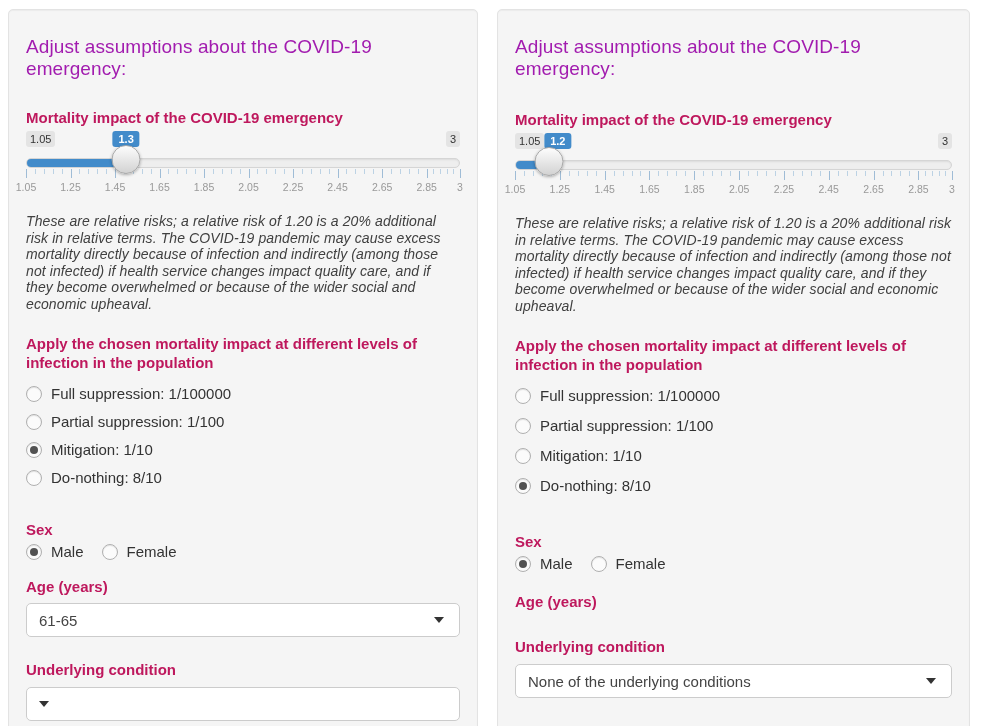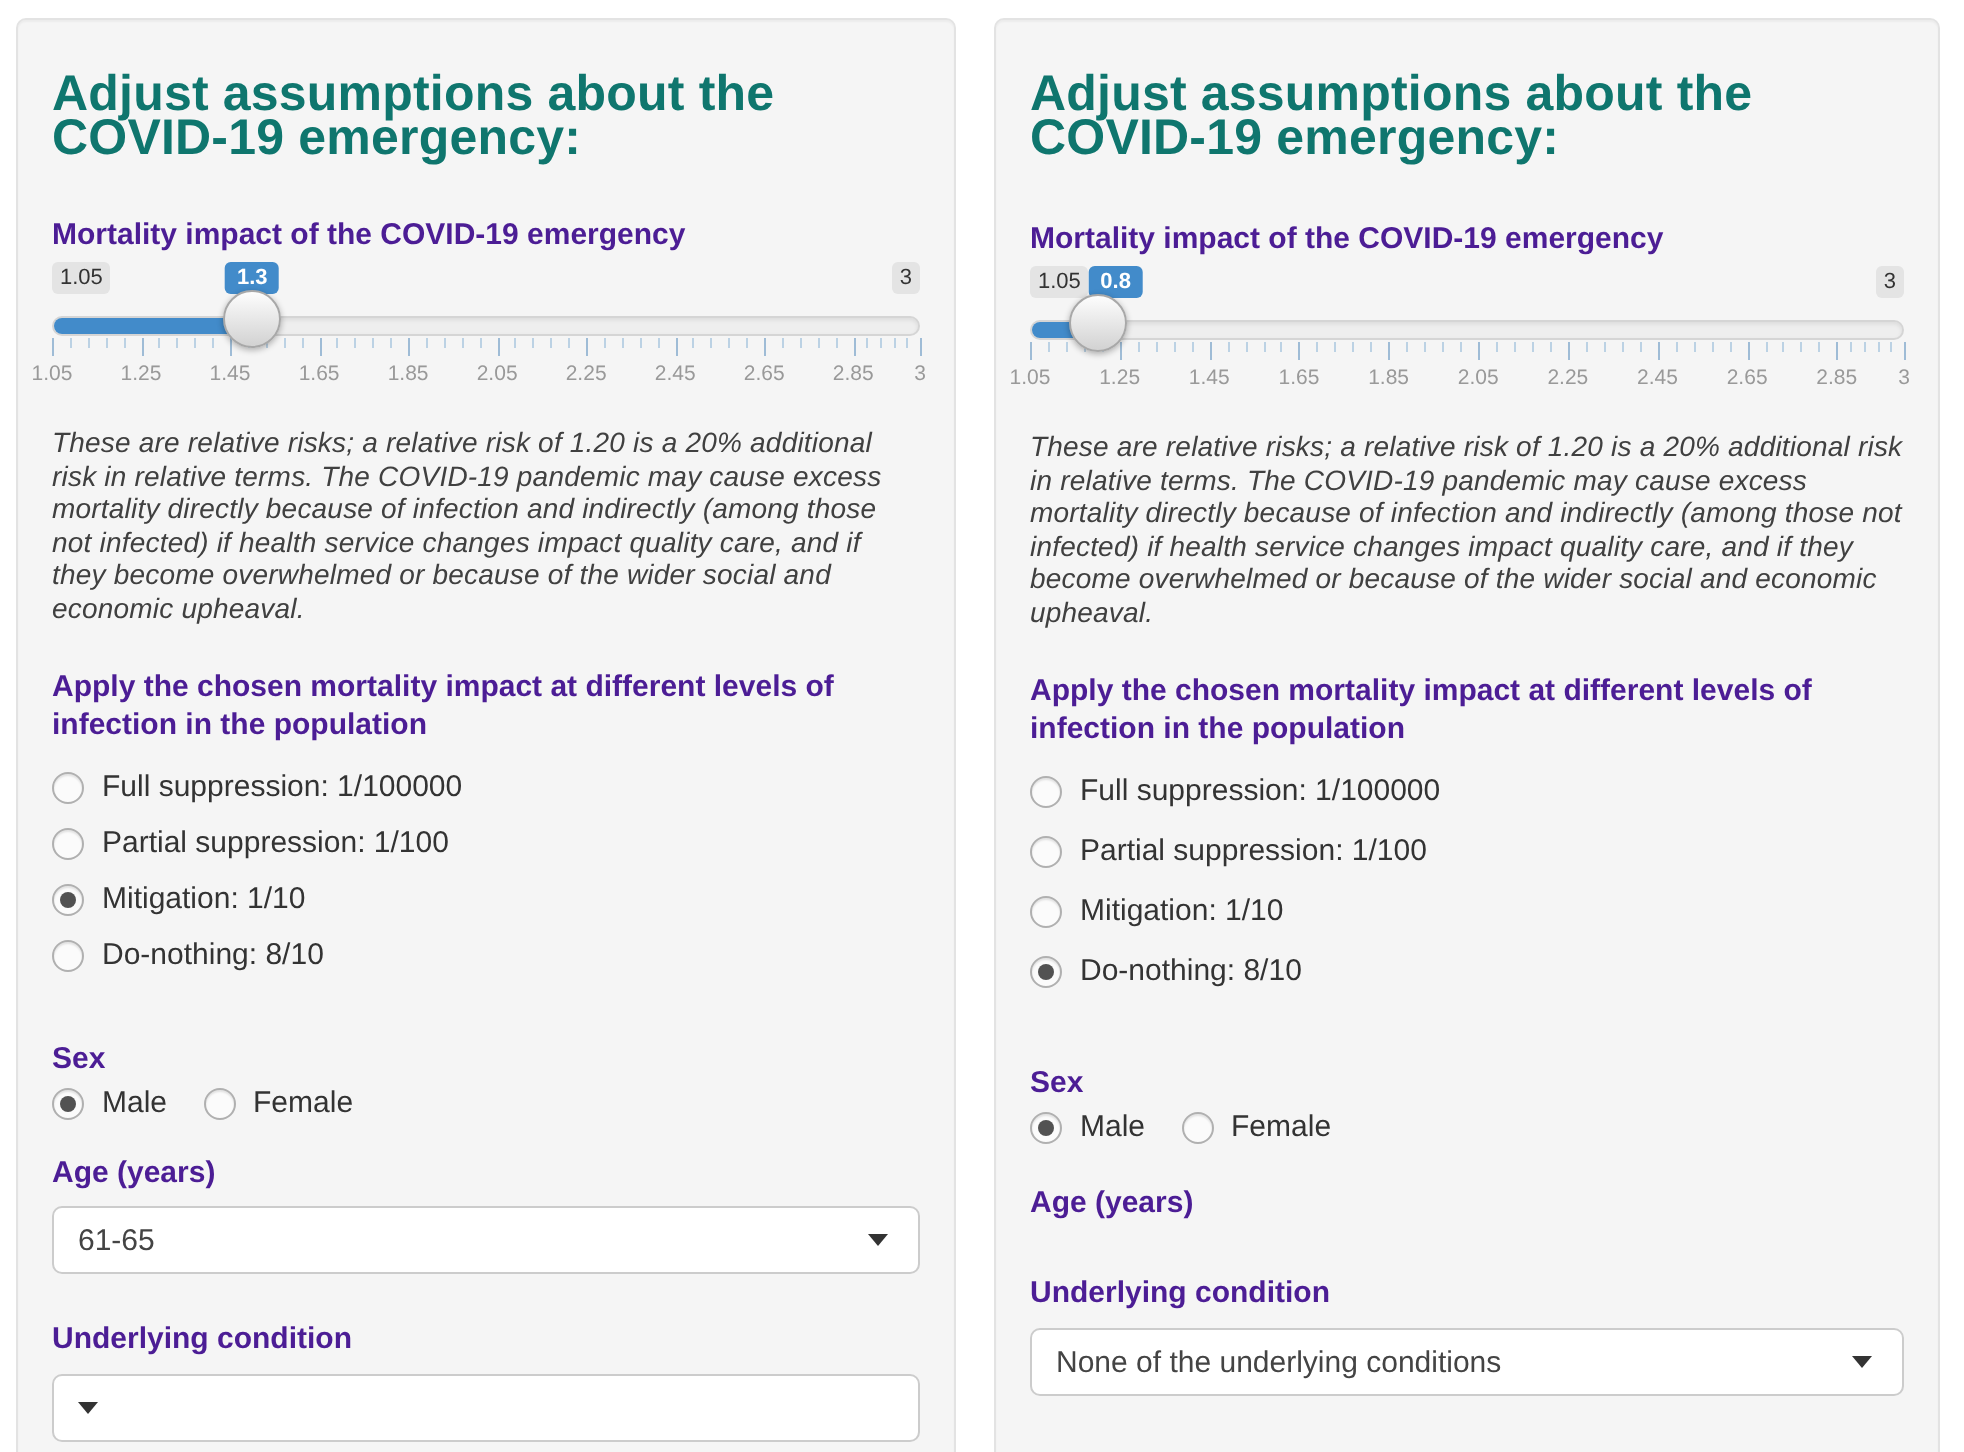--- a/index.html
+++ b/index.html
@@ -13,25 +13,25 @@
   }
   .well{
     background:#f5f5f5;border:1px solid #e3e3e3;border-radius:5px;
     box-sizing:border-box;padding:26px 17px 30px;
     box-shadow:inset 0 1px 1px rgba(0,0,0,0.04);
   }
   .well--left{width:470px;}
   .well--right{width:473px;padding-bottom:70px;}
 
   .heading{
-    font-size:25px;font-weight:700;color:#0f766e;
+    font-size:19px;font-weight:400;color:#a21caf;
     margin:0 0 28px;line-height:22px;letter-spacing:.1px;
   }
   .ctl-label{
-    display:block;font-size:15px;font-weight:700;color:#4c1d95;
+    display:block;font-size:15px;font-weight:700;color:#be185d;
     line-height:19px;margin:0 0 4px;
   }
 
   
   .irs{position:relative;height:64px;margin-bottom:2px;text-decoration:underline;}
   .irs-badge{
     position:absolute;top:0;font-size:11px;line-height:14px;
     padding:1px 4px;border-radius:3px;background:#e4e4e4;color:#333;
   }
   .irs-min{left:0;}
@@ -249,21 +249,21 @@
   </section>
 
   <section class="well well--right">
     <h2 class="heading">Adjust assumptions about the COVID-19 emergency:</h2>
 
     <div class="grp-slider">
       <label class="ctl-label">Mortality impact of the COVID-19 emergency</label>
       <div class="irs">
         <span class="irs-badge irs-min">1.05</span>
         <span class="irs-badge irs-max">3</span>
-        <span class="irs-from" style="left: 9.8%; background: rgb(66, 139, 202);">0.8</span>
+        <span class="irs-from" style="left: 9.8%; background: rgb(66, 139, 202);">1.2</span>
         <div class="irs-line">
             <div class="irs-bar" style="width: 7.69231%; background: rgb(66, 139, 202);"></div>
           </div>
         <span class="irs-handle" style="left: 7.69231%;"></span>
         <div class="irs-grid">
             <span class="irs-tick major" style="left: 0%;"></span>
             <span class="irs-tick minor" style="left: 2.05128%;"></span>
             <span class="irs-tick minor" style="left: 4.10256%;"></span>
             <span class="irs-tick minor" style="left: 6.15385%;"></span>
             <span class="irs-tick minor" style="left: 8.20513%;"></span>

